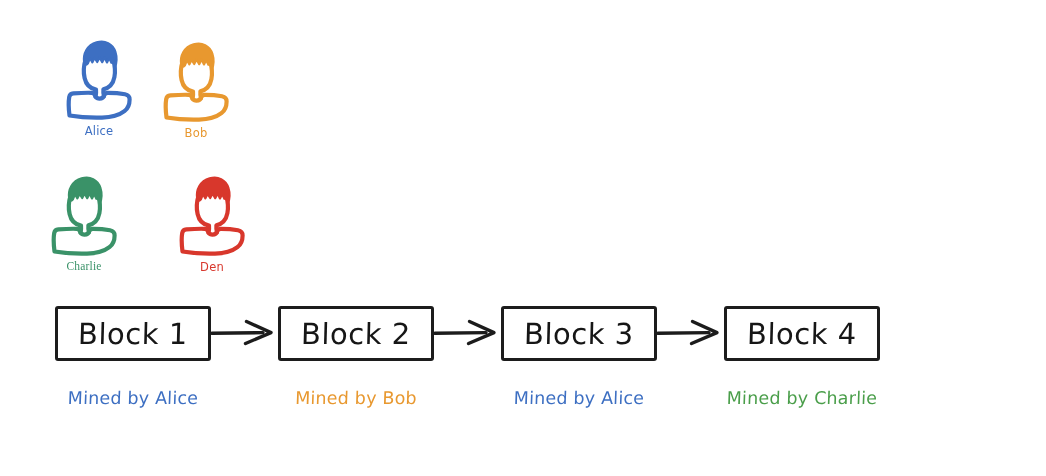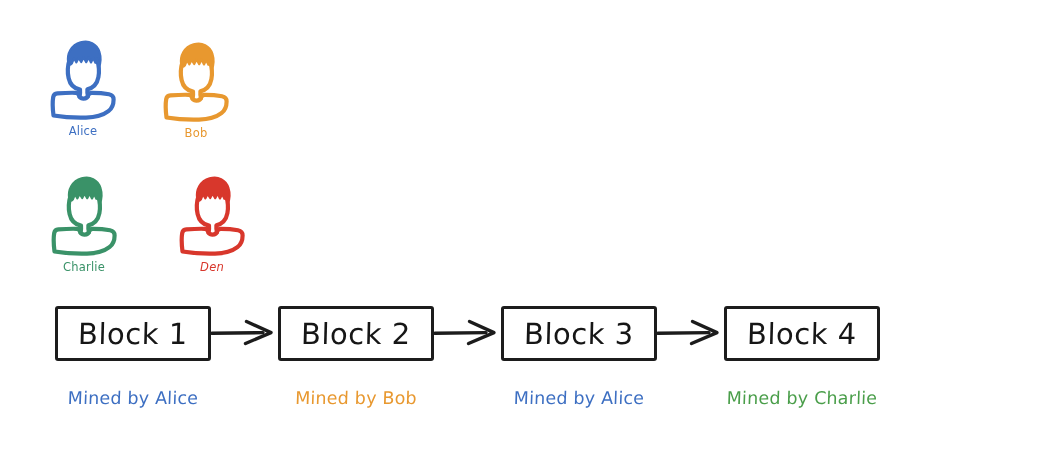--- a/index.html
+++ b/index.html
@@ -75,21 +75,21 @@
     transform: skewX(-2deg);
   }
   .arrow-svg {
     position: absolute;
   }
 </style>
 </head>
 <body>
 
 <div id="canvas">
-    <div class="avatar-group" style="left: 47px; top: 36px; width: 72px; height: 106px;">
+    <div class="avatar-group" style="left: 63px; top: 36px; width: 72px; height: 106px;">
       <svg viewBox="0 0 72 86" width="72" height="86" class="avatar-figure">
         <path d="M6.5,79.5 C5.6,72.5 5.4,66.0 6.2,61.2 C6.6,58.8 8.0,57.6 10.4,57.4 C17.0,56.9 23.4,56.6 28.6,56.8 C30.6,56.9 31.6,57.9 32.0,59.6 C32.4,61.4 33.6,62.5 36.2,62.6 C38.9,62.7 40.6,61.6 41.2,59.4 C41.7,57.6 42.8,56.8 45.0,56.8 C50.6,56.8 56.6,57.2 62.0,58.2 C65.3,58.8 66.6,60.4 66.6,63.4 C66.6,68.2 65.0,72.4 61.4,75.2 C56.0,79.4 48.0,81.4 39.0,81.6 C28.0,81.9 16.4,81.2 6.5,79.5 Z" fill="none" stroke="#3d6fc2" stroke-width="4.2" stroke-linecap="round" stroke-linejoin="round"></path>
         <path d="M22.4,24.0 C20.6,30.0 20.4,36.6 21.6,42.0 C23.0,48.4 27.4,52.6 33.0,53.6 C33.2,56.0 33.1,58.4 32.6,60.4 M41.0,60.2 C40.4,58.2 40.2,55.8 40.4,53.4 C46.2,52.0 50.2,47.6 51.4,41.2 C52.4,35.8 52.0,29.6 50.2,24.0" fill="none" stroke="#3d6fc2" stroke-width="4.2" stroke-linecap="round" stroke-linejoin="round"></path>
         <path d="M21.2,27.0 C19.6,17.6 24.4,9.0 33.6,6.4 C42.0,4.0 49.8,7.6 52.4,15.8 C54.2,21.4 53.6,27.0 52.0,31.6 C51.4,27.4 50.6,24.4 49.6,22.6 L48.4,26.8 L46.2,22.0 L44.0,26.4 L41.6,21.6 L39.2,26.2 L36.6,21.4 L34.2,26.0 L31.6,21.8 L29.4,26.4 L27.0,22.2 L25.0,27.2 C23.8,28.6 22.6,29.6 21.2,27.0 Z" fill="#3d6fc2" stroke="#3d6fc2" stroke-width="2.2" stroke-linejoin="round"></path>
       </svg>
       <div class="avatar-label" style="color: rgb(61, 111, 194);">Alice</div>
     </div>
     <div class="avatar-group" style="left: 160px; top: 38px; width: 72px; height: 106px;">
       <svg viewBox="0 0 72 86" width="72" height="86" class="avatar-figure">
         <path d="M6.5,79.5 C5.6,72.5 5.4,66.0 6.2,61.2 C6.6,58.8 8.0,57.6 10.4,57.4 C17.0,56.9 23.4,56.6 28.6,56.8 C30.6,56.9 31.6,57.9 32.0,59.6 C32.4,61.4 33.6,62.5 36.2,62.6 C38.9,62.7 40.6,61.6 41.2,59.4 C41.7,57.6 42.8,56.8 45.0,56.8 C50.6,56.8 56.6,57.2 62.0,58.2 C65.3,58.8 66.6,60.4 66.6,63.4 C66.6,68.2 65.0,72.4 61.4,75.2 C56.0,79.4 48.0,81.4 39.0,81.6 C28.0,81.9 16.4,81.2 6.5,79.5 Z" fill="none" stroke="#e8982f" stroke-width="4.2" stroke-linecap="round" stroke-linejoin="round"></path>
@@ -97,29 +97,29 @@
         <path d="M21.2,27.0 C19.6,17.6 24.4,9.0 33.6,6.4 C42.0,4.0 49.8,7.6 52.4,15.8 C54.2,21.4 53.6,27.0 52.0,31.6 C51.4,27.4 50.6,24.4 49.6,22.6 L48.4,26.8 L46.2,22.0 L44.0,26.4 L41.6,21.6 L39.2,26.2 L36.6,21.4 L34.2,26.0 L31.6,21.8 L29.4,26.4 L27.0,22.2 L25.0,27.2 C23.8,28.6 22.6,29.6 21.2,27.0 Z" fill="#e8982f" stroke="#e8982f" stroke-width="2.2" stroke-linejoin="round"></path>
       </svg>
       <div class="avatar-label" style="color: rgb(232, 152, 47);">Bob</div>
     </div>
     <div class="avatar-group" style="left: 48px; top: 172px; width: 72px; height: 106px;">
       <svg viewBox="0 0 72 86" width="72" height="86" class="avatar-figure">
         <path d="M6.5,79.5 C5.6,72.5 5.4,66.0 6.2,61.2 C6.6,58.8 8.0,57.6 10.4,57.4 C17.0,56.9 23.4,56.6 28.6,56.8 C30.6,56.9 31.6,57.9 32.0,59.6 C32.4,61.4 33.6,62.5 36.2,62.6 C38.9,62.7 40.6,61.6 41.2,59.4 C41.7,57.6 42.8,56.8 45.0,56.8 C50.6,56.8 56.6,57.2 62.0,58.2 C65.3,58.8 66.6,60.4 66.6,63.4 C66.6,68.2 65.0,72.4 61.4,75.2 C56.0,79.4 48.0,81.4 39.0,81.6 C28.0,81.9 16.4,81.2 6.5,79.5 Z" fill="none" stroke="#3a9268" stroke-width="4.2" stroke-linecap="round" stroke-linejoin="round"></path>
         <path d="M22.4,24.0 C20.6,30.0 20.4,36.6 21.6,42.0 C23.0,48.4 27.4,52.6 33.0,53.6 C33.2,56.0 33.1,58.4 32.6,60.4 M41.0,60.2 C40.4,58.2 40.2,55.8 40.4,53.4 C46.2,52.0 50.2,47.6 51.4,41.2 C52.4,35.8 52.0,29.6 50.2,24.0" fill="none" stroke="#3a9268" stroke-width="4.2" stroke-linecap="round" stroke-linejoin="round"></path>
         <path d="M21.2,27.0 C19.6,17.6 24.4,9.0 33.6,6.4 C42.0,4.0 49.8,7.6 52.4,15.8 C54.2,21.4 53.6,27.0 52.0,31.6 C51.4,27.4 50.6,24.4 49.6,22.6 L48.4,26.8 L46.2,22.0 L44.0,26.4 L41.6,21.6 L39.2,26.2 L36.6,21.4 L34.2,26.0 L31.6,21.8 L29.4,26.4 L27.0,22.2 L25.0,27.2 C23.8,28.6 22.6,29.6 21.2,27.0 Z" fill="#3a9268" stroke="#3a9268" stroke-width="2.2" stroke-linejoin="round"></path>
       </svg>
-      <div class="avatar-label" style="color: rgb(58, 146, 104);">Charlie</div>
+      <div class="avatar-label" style="color: rgb(58, 146, 104); font-family: Liberation Serif, serif;">Charlie</div>
     </div>
     <div class="avatar-group" style="left: 176px; top: 172px; width: 72px; height: 106px;">
       <svg viewBox="0 0 72 86" width="72" height="86" class="avatar-figure">
         <path d="M6.5,79.5 C5.6,72.5 5.4,66.0 6.2,61.2 C6.6,58.8 8.0,57.6 10.4,57.4 C17.0,56.9 23.4,56.6 28.6,56.8 C30.6,56.9 31.6,57.9 32.0,59.6 C32.4,61.4 33.6,62.5 36.2,62.6 C38.9,62.7 40.6,61.6 41.2,59.4 C41.7,57.6 42.8,56.8 45.0,56.8 C50.6,56.8 56.6,57.2 62.0,58.2 C65.3,58.8 66.6,60.4 66.6,63.4 C66.6,68.2 65.0,72.4 61.4,75.2 C56.0,79.4 48.0,81.4 39.0,81.6 C28.0,81.9 16.4,81.2 6.5,79.5 Z" fill="none" stroke="#d8372c" stroke-width="4.2" stroke-linecap="round" stroke-linejoin="round"></path>
         <path d="M22.4,24.0 C20.6,30.0 20.4,36.6 21.6,42.0 C23.0,48.4 27.4,52.6 33.0,53.6 C33.2,56.0 33.1,58.4 32.6,60.4 M41.0,60.2 C40.4,58.2 40.2,55.8 40.4,53.4 C46.2,52.0 50.2,47.6 51.4,41.2 C52.4,35.8 52.0,29.6 50.2,24.0" fill="none" stroke="#d8372c" stroke-width="4.2" stroke-linecap="round" stroke-linejoin="round"></path>
         <path d="M21.2,27.0 C19.6,17.6 24.4,9.0 33.6,6.4 C42.0,4.0 49.8,7.6 52.4,15.8 C54.2,21.4 53.6,27.0 52.0,31.6 C51.4,27.4 50.6,24.4 49.6,22.6 L48.4,26.8 L46.2,22.0 L44.0,26.4 L41.6,21.6 L39.2,26.2 L36.6,21.4 L34.2,26.0 L31.6,21.8 L29.4,26.4 L27.0,22.2 L25.0,27.2 C23.8,28.6 22.6,29.6 21.2,27.0 Z" fill="#d8372c" stroke="#d8372c" stroke-width="2.2" stroke-linejoin="round"></path>
       </svg>
-      <div class="avatar-label" style="color: rgb(216, 55, 44); font-style: italic;">Den</div>
+      <div class="avatar-label" style="color: rgb(216, 55, 44);">Den</div>
     </div>
     <div class="block-box" style="left: 55px; top: 306px; width: 156px; height: 55px;">
       <div class="block-label">Block 1</div>
     </div>
     <div class="block-caption" style="left: 15px; top: 388px; width: 236px; color: rgb(61, 111, 194);">Mined by Alice</div>
     <div class="block-box" style="left: 278px; top: 306px; width: 156px; height: 55px;">
       <div class="block-label">Block 2</div>
     </div>
     <div class="block-caption" style="left: 238px; top: 388px; width: 236px; color: rgb(232, 152, 47);">Mined by Bob</div>
     <div class="block-box" style="left: 501px; top: 306px; width: 156px; height: 55px;">

